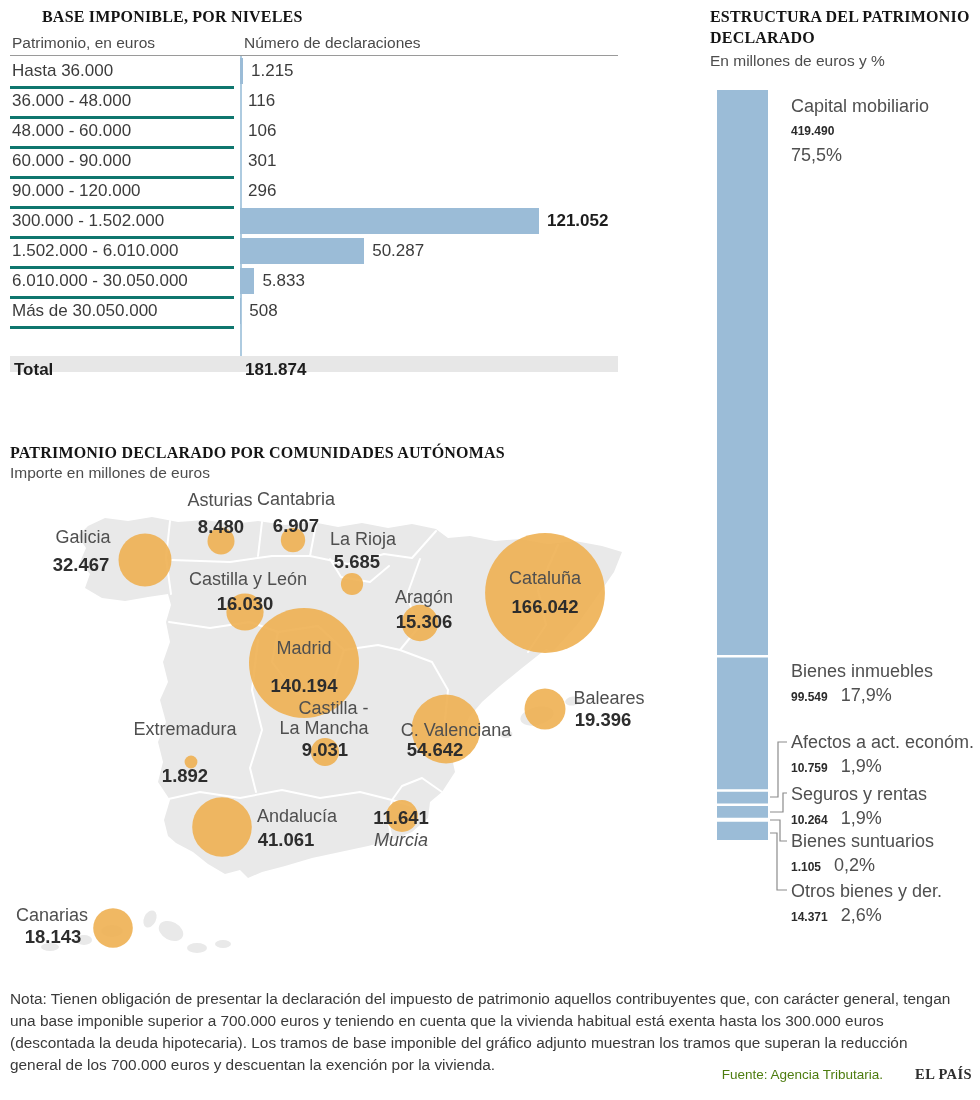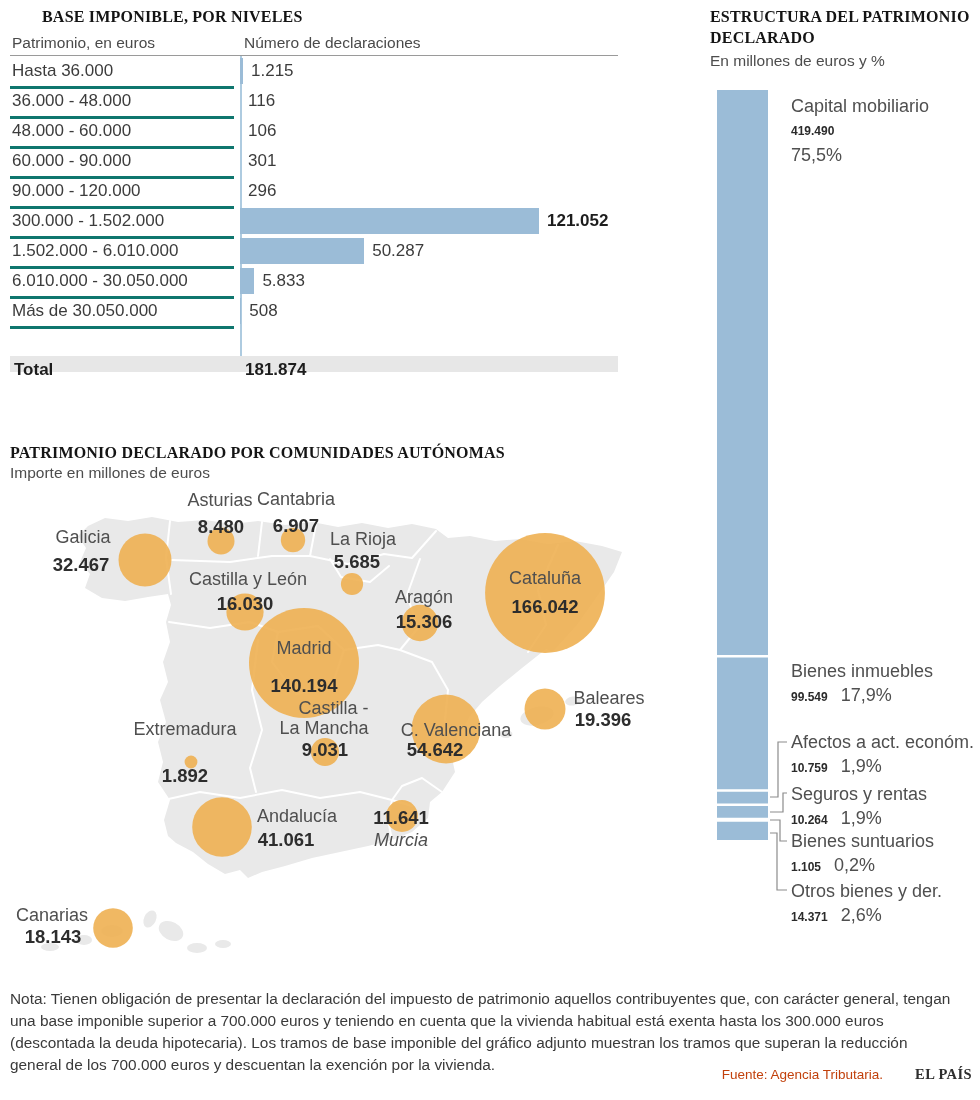--- a/index.html
+++ b/index.html
@@ -42,21 +42,21 @@
   .s-item{position:absolute;left:791px;line-height:24px;white-space:nowrap;}
   .s-name{display:block;font-size:18px;color:#4f4f4f;}
   .s-val{font-size:12px;font-weight:700;color:#2b2b2b;}
   .s-pct{font-size:18px;color:#4f4f4f;}
   .s-pct.inline{margin-left:13px;}
 
   
   #note{position:absolute;left:10px;top:988px;width:952px;margin:0;
         font-size:15.4px;line-height:22px;color:#3a3a3a;}
   #credits{position:absolute;top:1066px;right:8px;display:flex;gap:32px;align-items:baseline;}
-  #source{font-size:13.5px;color:#c2410c;}
+  #source{font-size:13.5px;color:#4d7c0f;}
   #credit{font-family:"Liberation Serif",serif;font-weight:700;font-size:14.5px;
           color:#2e2e2e;letter-spacing:.4px;}
 </style>
 </head>
 <body>
 
 <div id="canvas">
 
   <h2 class="sec-title" id="t-title">BASE IMPONIBLE, POR NIVELES</h2>
   <div id="t-head">

